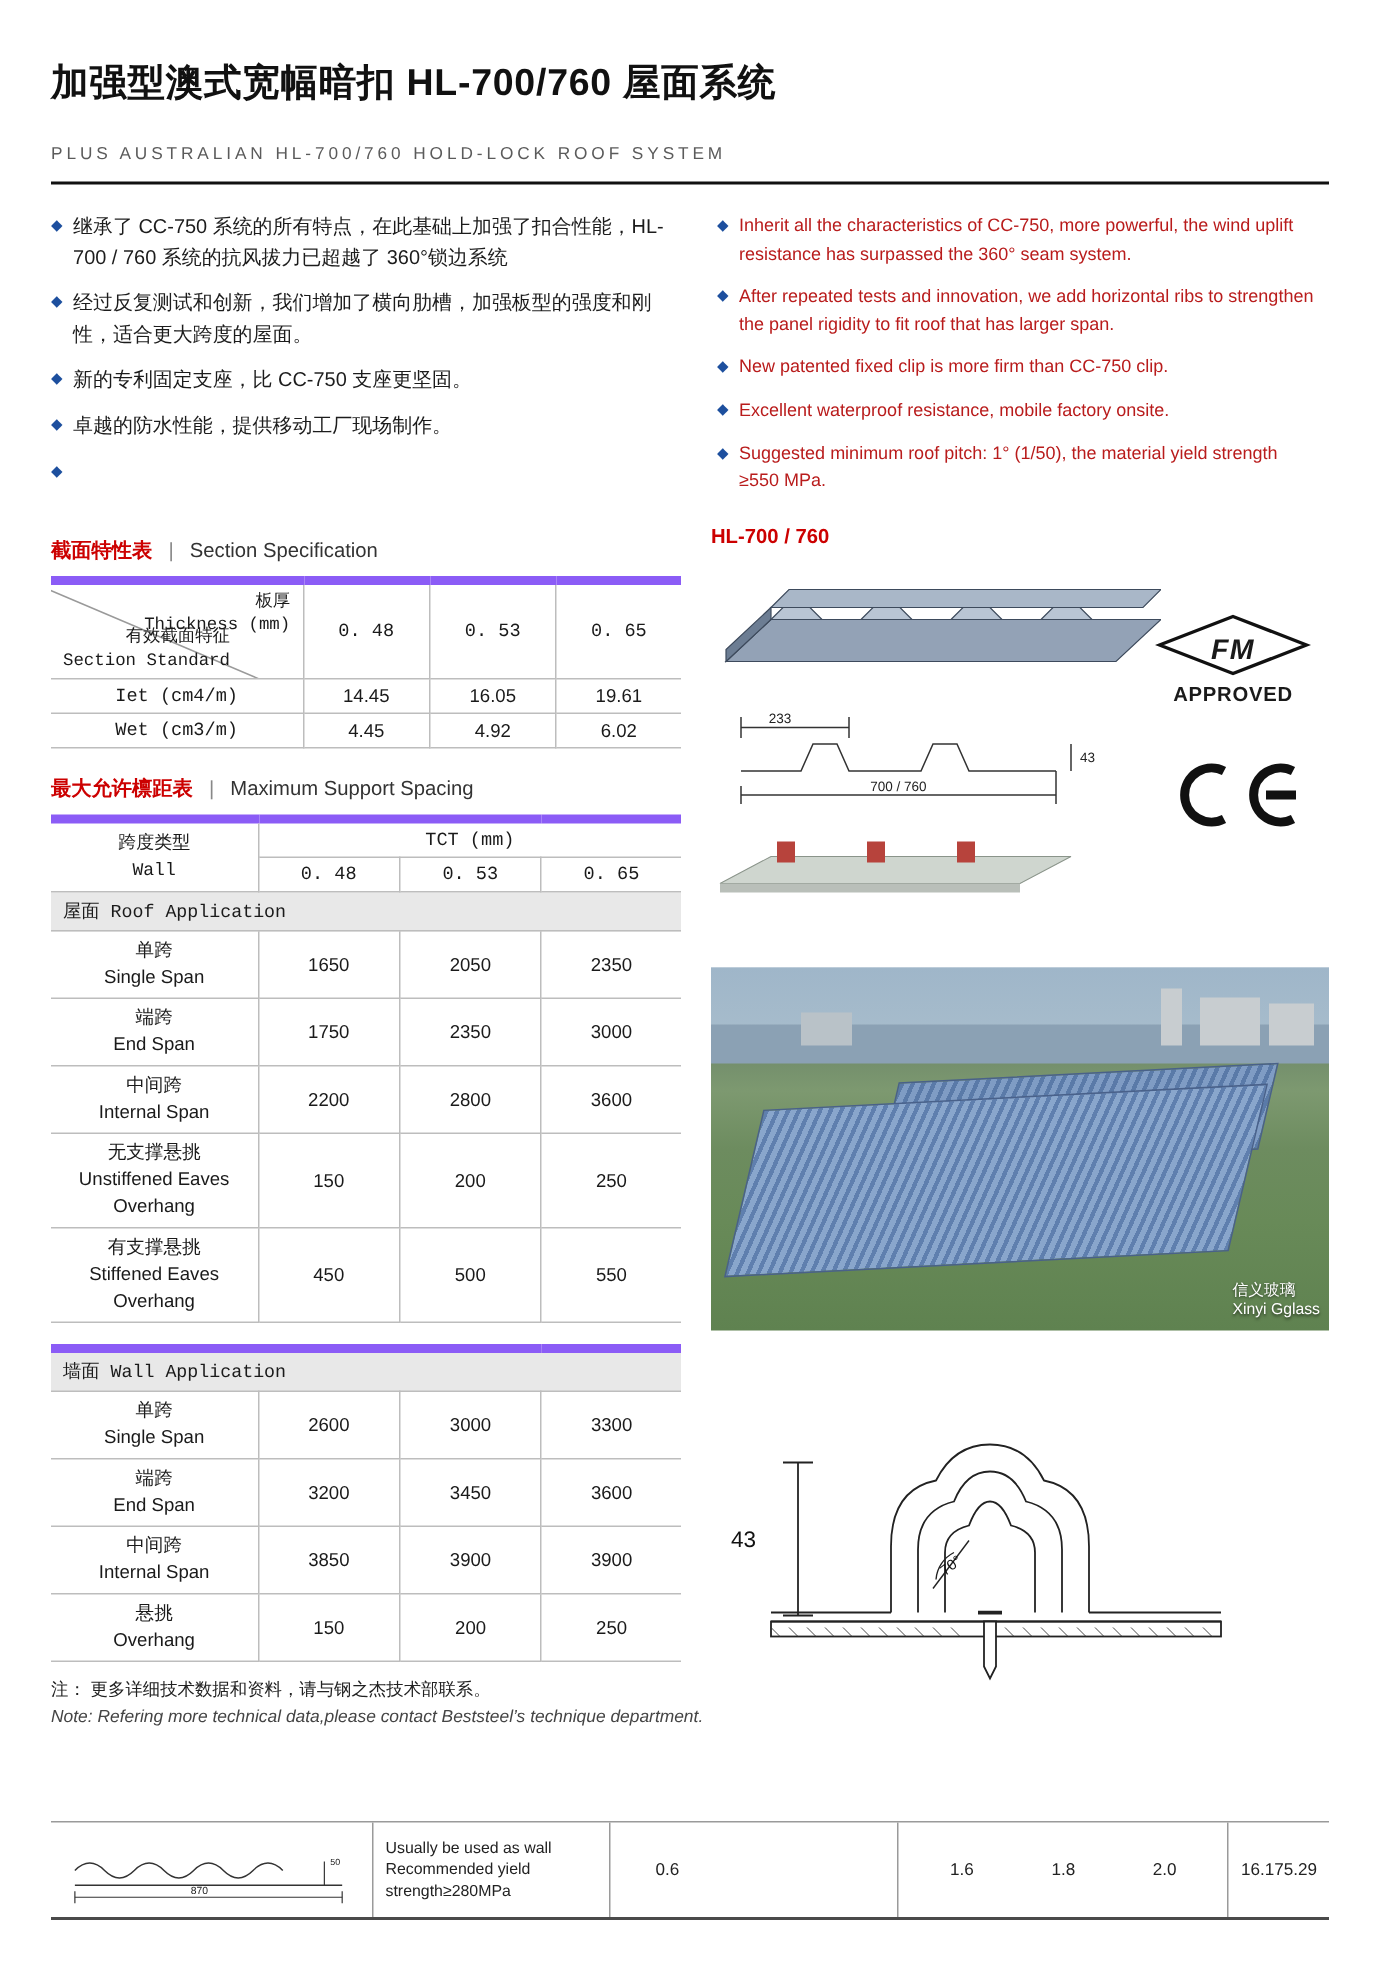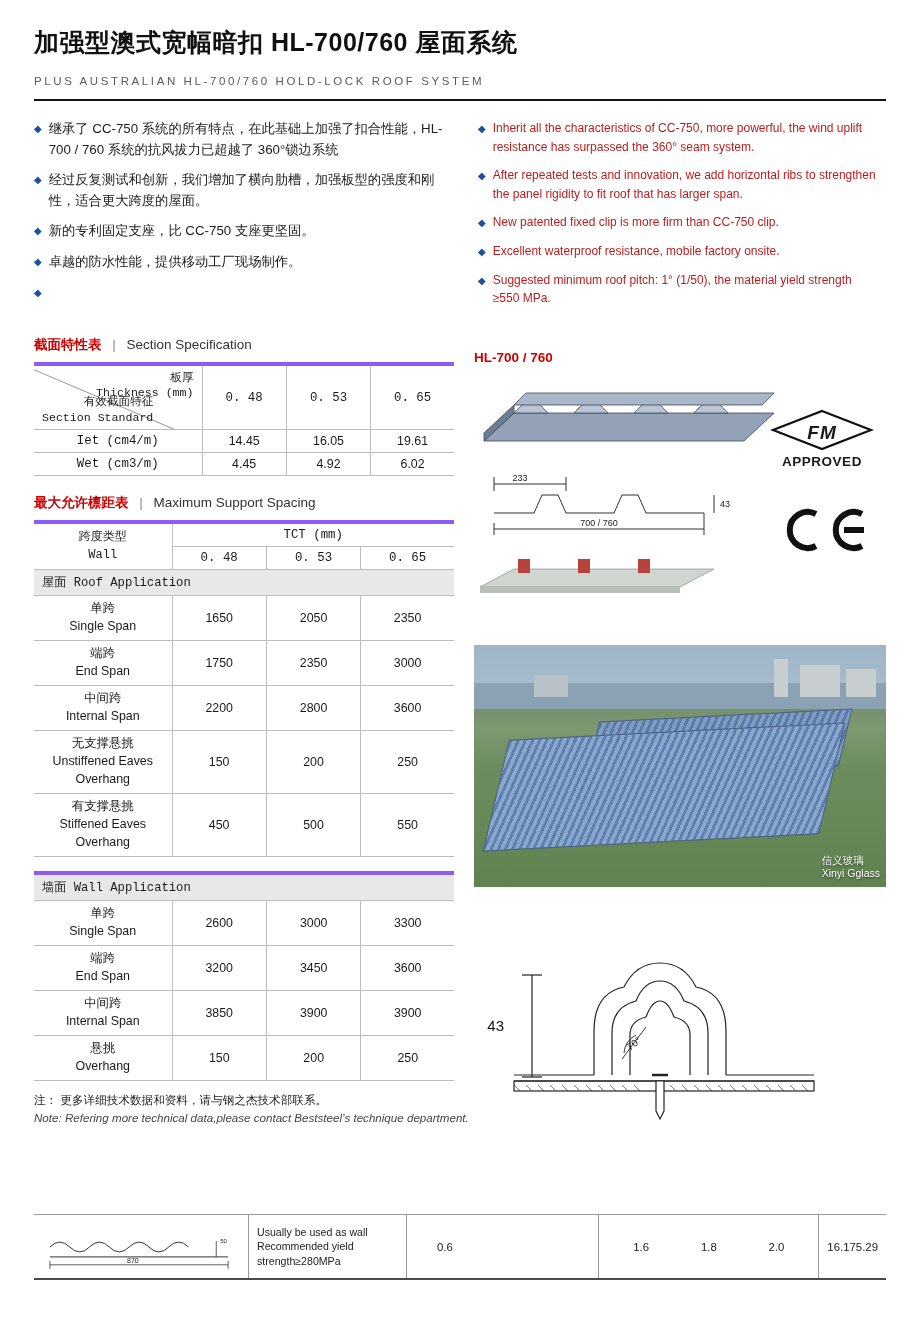--- a/index.html
+++ b/index.html
@@ -5,31 +5,31 @@
   * { box-sizing: border-box; }
   html, body { margin:0; padding:0; }
   body {
     width: 920px; height: 1324px;
     background: #ffffff;
     font-family: "Liberation Sans", sans-serif;
     color: #1a1a1a;
     position: relative;
     overflow: hidden;
   }
-  .page { position: relative; width:920px; height:1324px; padding: 0 34px; }
+  .page { position: relative; width:920px; height:1324px; padding: 12px 34px; }
 
   
   .title-main {
     font-size: 25px; font-weight: bold; color:#111;
     letter-spacing: 0.5px;
     padding-top: 26px;
   }
   .title-sub {
     font-size: 11.5px; color:#5b5b5b; letter-spacing: 2.6px;
-    margin-top: 16px; font-weight: 500;
+    margin-top: 26px; font-weight: 500;
   }
   .rule {
     height: 2px; background:#111; margin-top: 12px;
   }
 
   
   .bullets {
     display:flex; gap: 24px; margin-top: 18px;
   }
   .bcol { width: 420px; }
@@ -50,21 +50,21 @@
 
   
   table { border-collapse: collapse; }
   .tbl { width: 420px; font-size: 12.4px; }
   .tbl td, .tbl th {
     border-bottom: 1px solid #bdbdbd;
     border-right: 1px solid #bdbdbd;
     text-align:center; padding: 4px 2px; font-weight: normal;
   }
   .tbl tr td:last-child, .tbl tr th:last-child { border-right: none; }
-  .tbl .topline { border-top: 4px solid #8b5cf6; }
+  .tbl .topline { border-top: 6px solid #8b5cf6; }
 
   
   #spec-table { margin-top: 8px; }
   .diag-cell {
     position: relative; height: 66px; width: 168px; padding: 0;
     border-right: 1px solid #bdbdbd; border-bottom: 1px solid #bdbdbd;
     font-family: "Liberation Mono", monospace;
   }
   .diag-cell .slash {
     position:absolute; left:0; top:0; width:100%; height:100%;

